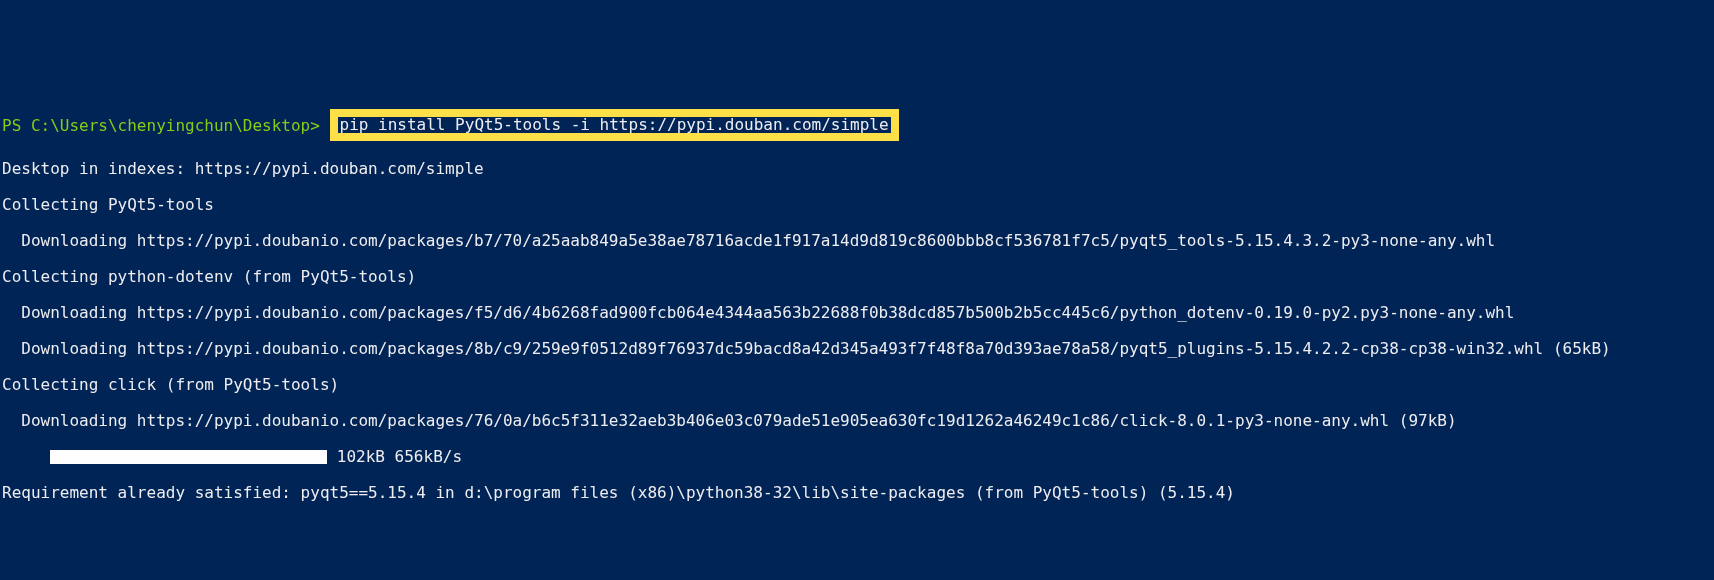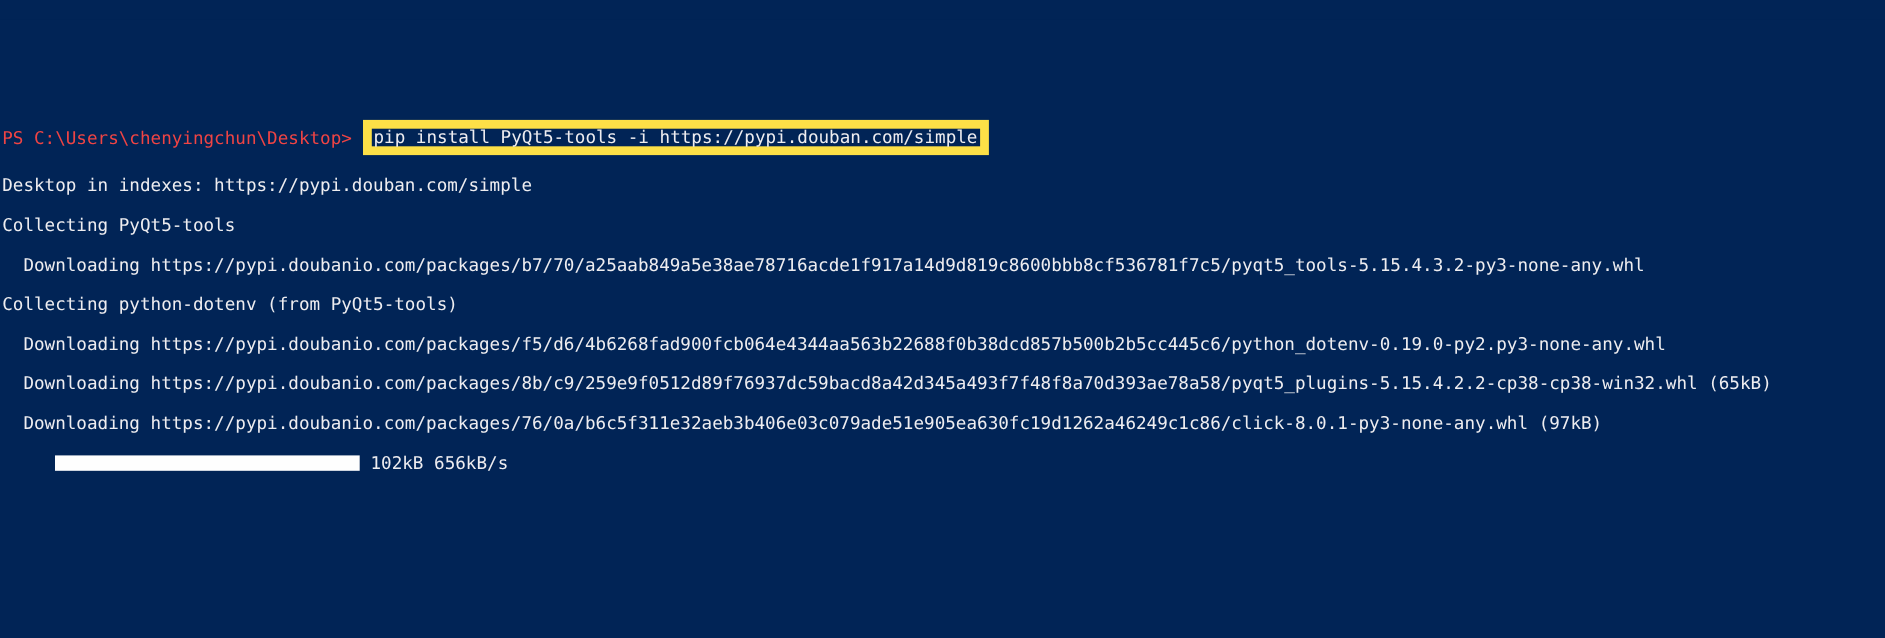--- a/index.html
+++ b/index.html
@@ -14,21 +14,21 @@
     line-height: 18.0px;
     overflow: hidden;
     white-space: pre;
   }
   .term {
     padding: 2px 0 0 2px;
   }
   .line {
     display: block;
   }
-  .prompt { color: #ef4444; }
+  .prompt { color: #84cc16; }
   .cmd-box {
     display: inline-block;
     border: 8px solid #fde047;
     padding: 0 2px;
     line-height: 16px;
     position: relative;
     top: -1px;
   }
   .bar {
     display: inline-block;
@@ -46,22 +46,24 @@
 
 
 <div class="term">
 <span class="line"><span class="prompt">PS C:\Users\chenyingchun\Desktop&gt; </span><span class="cmd-box">pip install PyQt5-tools -i https://pypi.douban.com/simple</span></span>
 <span class="line">Desktop in indexes: https://pypi.douban.com/simple</span>
 <span class="line">Collecting PyQt5-tools</span>
 <span class="line">  Downloading https://pypi.doubanio.com/packages/b7/70/a25aab849a5e38ae78716acde1f917a14d9d819c8600bbb8cf536781f7c5/pyqt5_tools-5.15.4.3.2-py3-none-any.whl</span>
 <span class="line">Collecting python-dotenv (from PyQt5-tools)</span>
 <span class="line">  Downloading https://pypi.doubanio.com/packages/f5/d6/4b6268fad900fcb064e4344aa563b22688f0b38dcd857b500b2b5cc445c6/python_dotenv-0.19.0-py2.py3-none-any.whl</span>
 <span class="line">  Downloading https://pypi.doubanio.com/packages/8b/c9/259e9f0512d89f76937dc59bacd8a42d345a493f7f48f8a70d393ae78a58/pyqt5_plugins-5.15.4.2.2-cp38-cp38-win32.whl (65kB)</span>
+<span class="line">Collecting click (from PyQt5-tools)</span>
 <span class="line">  Downloading https://pypi.doubanio.com/packages/76/0a/b6c5f311e32aeb3b406e03c079ade51e905ea630fc19d1262a46249c1c86/click-8.0.1-py3-none-any.whl (97kB)</span>
 <span class="line">     <span class="bar w2"></span><span> 102kB 656kB/s</span></span>
+<span class="line">Requirement already satisfied: pyqt5==5.15.4 in d:\program files (x86)\python38-32\lib\site-packages (from PyQt5-tools) (5.15.4)</span>
 
 
 
 
 
 
 
 
 
 

